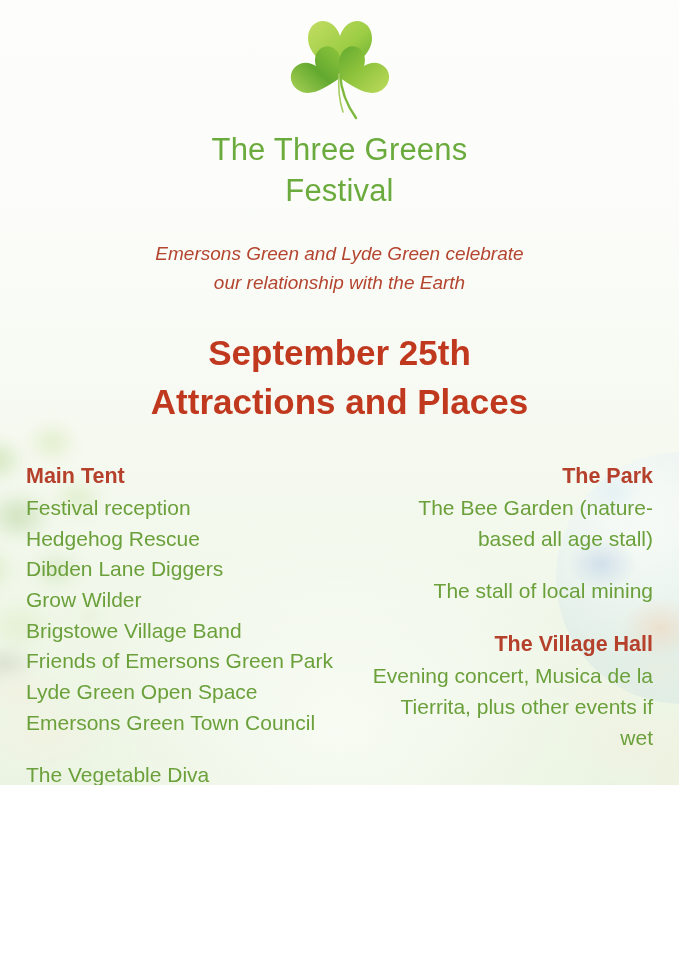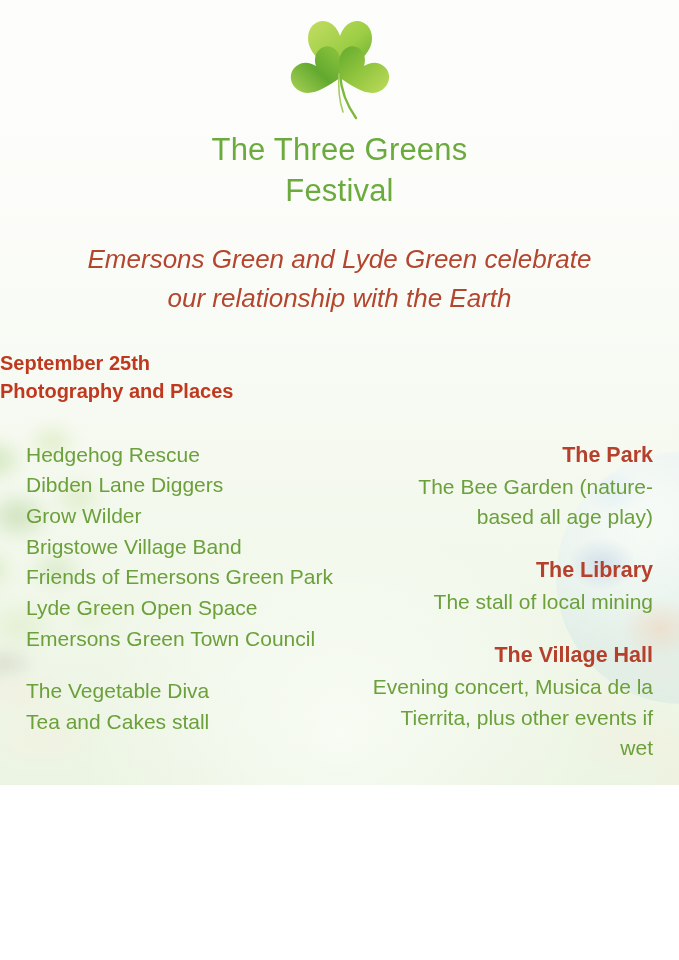--- a/index.html
+++ b/index.html
@@ -154,30 +154,31 @@
     line-height: 1.32;
     letter-spacing: .2px;
   }
 
   
   .tagline {
     margin-top: 28px;
     text-align: center;
     color: #b4452f;
     font-style: italic;
-    font-size: 26px;
+    font-size: 19px;
     line-height: 1.52;
   }
 
   
   .headline {
     margin-top: 30px;
+    text-align: center;
     color: #c0391f;
     font-weight: bold;
-    font-size: 20px;
+    font-size: 35px;
     line-height: 1.42;
   }
 
   
   .columns {
     display: flex;
     margin-top: 34px;
     padding: 0 26px 0 26px;
   }
   .col {
@@ -258,53 +259,54 @@
       </div>
     </div>
 
     <div class="tagline">
       <div>Emersons Green and Lyde Green celebrate</div>
       <div>our relationship with the Earth</div>
     </div>
 
     <div class="headline">
       <div>September 25th</div>
-      <div>Photography and Places</div>
+      <div>Attractions and Places</div>
     </div>
 
     <div class="columns">
 
       <div class="col col-left">
 
         <div class="group">
+          <div class="group-title">Main Tent</div>
+          <div class="group-item">Festival reception</div>
           <div class="group-item">Hedgehog Rescue</div>
           <div class="group-item">Dibden Lane Diggers</div>
           <div class="group-item">Grow Wilder</div>
           <div class="group-item">Brigstowe Village Band</div>
           <div class="group-item">Friends of Emersons Green Park</div>
           <div class="group-item">Lyde Green Open Space</div>
           <div class="group-item">Emersons Green Town Council</div>
         </div>
 
         <div class="group">
           <div class="group-item">The Vegetable Diva</div>
           <div class="group-item">Tea and Cakes stall</div>
         </div>
 
       </div>
 
       <div class="col col-right">
 
         <div class="group">
           <div class="group-title">The Park</div>
-          <div class="group-item">The Bee Garden (nature-based all age play)</div>
-        </div>
-
-        <div class="group">
-          <div class="group-title">The Library</div>
+          <div class="group-item">The Bee Garden (nature-based all age stall)</div>
+        </div>
+
+        <div class="group">
           <div class="group-item">The stall of local mining</div>
         </div>
 
         <div class="group">
           <div class="group-title">The Village Hall</div>
           <div class="group-item">Evening concert, Musica de la Tierrita, plus other events if wet</div>
         </div>
 
       </div>
 

